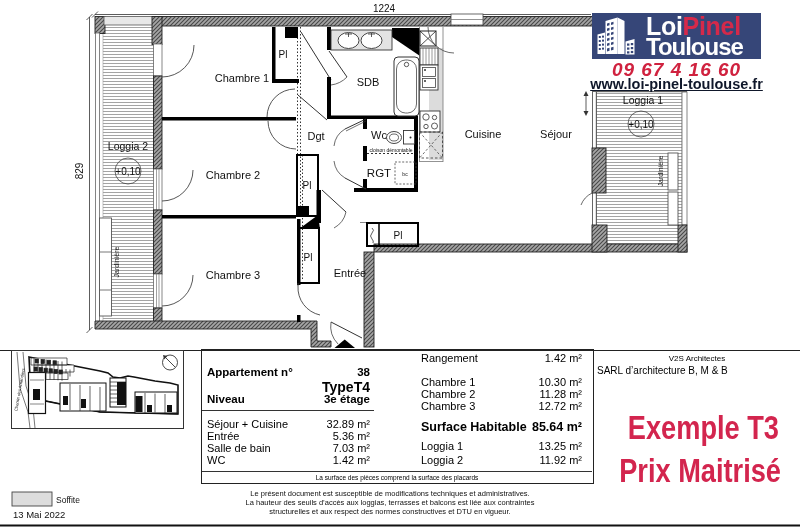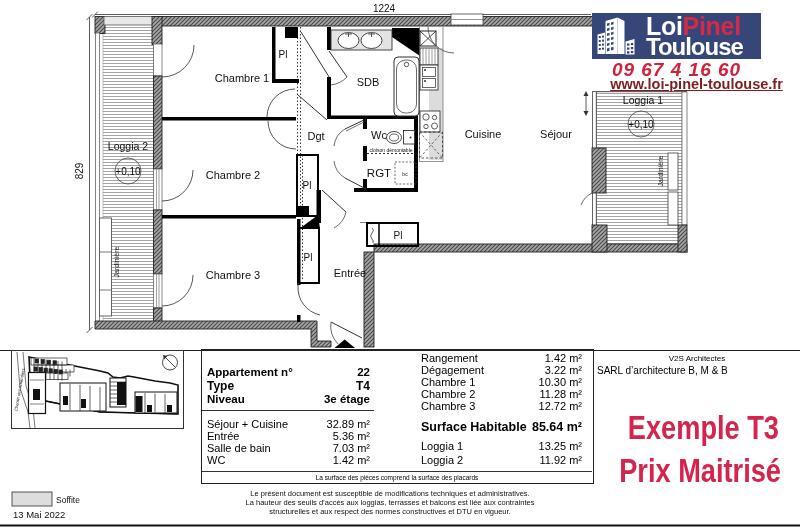--- a/index.html
+++ b/index.html
@@ -451,44 +451,43 @@
 </g>
 </g>
 </svg>
 
 <div class="abs" style="left:646px;top:36px;width:115px;height:22px;font-size:24px;line-height:22px;font-weight:bold;letter-spacing:-1px;color:#fff;">Toulouse</div>
 
 <div class="abs" style="left:646px;top:15px;width:115px;height:23px;font-size:25px;line-height:23px;font-weight:bold;letter-spacing:-0.3px;color:#fff;">Loi<span style="color:#d5294a">Pinel</span></div>
 
 <div class="abs" style="left:592px;top:59px;width:169px;text-align:center;font-size:19px;font-weight:bold;font-style:italic;letter-spacing:1px;color:#d0223f;">09 67 4 16 60</div>
 
-<div class="abs" style="left:600px;top:76px;width:193px;text-align:center;font-size:14.5px;font-weight:bold;color:#7f1d1d;text-decoration:underline;">www.loi-pinel-toulouse.fr</div>
+<div class="abs" style="left:580px;top:76px;width:193px;text-align:center;font-size:14.5px;font-weight:bold;color:#0f172a;text-decoration:underline;">www.loi-pinel-toulouse.fr</div>
 
 <div class="abs" style="left:201px;top:349px;width:391px;height:133px;border:1.5px solid #222;"></div>
 
 
-<div class="abs" style="left:207px;top:365.5px;width:163px;font-size:11.5px;font-weight:bold;">Appartement n°<span style="float:right">22</span></div>
-
-<div class="abs" style="left:207px;top:379px;width:163px;font-size:12px;font-weight:bold;">Type<span style="float:right">T4</span></div>
+<div class="abs" style="left:207px;top:365.5px;width:163px;font-size:11.5px;font-weight:bold;">Appartement n°<span style="float:right">38</span></div>
+
+<div class="abs" style="left:207px;top:379px;width:163px;font-size:14px;font-weight:bold;text-align:right;">Type<span style="float:right">T4</span></div>
 
 <div class="abs" style="left:207px;top:392.5px;width:163px;font-size:11.5px;font-weight:bold;">Niveau<span style="float:right">3e étage</span></div>
 
 <div class="abs" style="left:202px;top:410px;width:172px;border-top:1px solid #333;"></div>
 
 <div class="abs" style="left:207px;top:418px;width:163px;font-size:11px;">Séjour + Cuisine<span style="float:right">32.89 m²</span></div>
 
 <div class="abs" style="left:207px;top:430px;width:163px;font-size:11px;">Entrée<span style="float:right">5.36 m²</span></div>
 
 <div class="abs" style="left:207px;top:442px;width:163px;font-size:11px;">Salle de bain<span style="float:right">7.03 m²</span></div>
 
 <div class="abs" style="left:207px;top:454px;width:163px;font-size:11px;">WC<span style="float:right">1.42 m²</span></div>
 
 <div class="abs" style="left:421px;top:352px;width:161px;font-size:11px;">Rangement<span style="float:right">1.42 m²</span></div>
 
-<div class="abs" style="left:421px;top:364px;width:161px;font-size:11px;">Dégagement<span style="float:right">3.22 m²</span></div>
 
 <div class="abs" style="left:421px;top:376px;width:161px;font-size:11px;">Chambre 1<span style="float:right">10.30 m²</span></div>
 
 <div class="abs" style="left:421px;top:388px;width:161px;font-size:11px;">Chambre 2<span style="float:right">11.28 m²</span></div>
 
 <div class="abs" style="left:421px;top:400px;width:161px;font-size:11px;">Chambre 3<span style="float:right">12.72 m²</span></div>
 
 <div class="abs" style="left:421px;top:419.5px;width:120px;font-size:12.5px;font-weight:bold;">Surface Habitable</div>
 <div class="abs" style="left:500px;top:419.5px;width:82px;font-size:12.5px;font-weight:bold;text-align:right;">85.64 m²</div>
 

